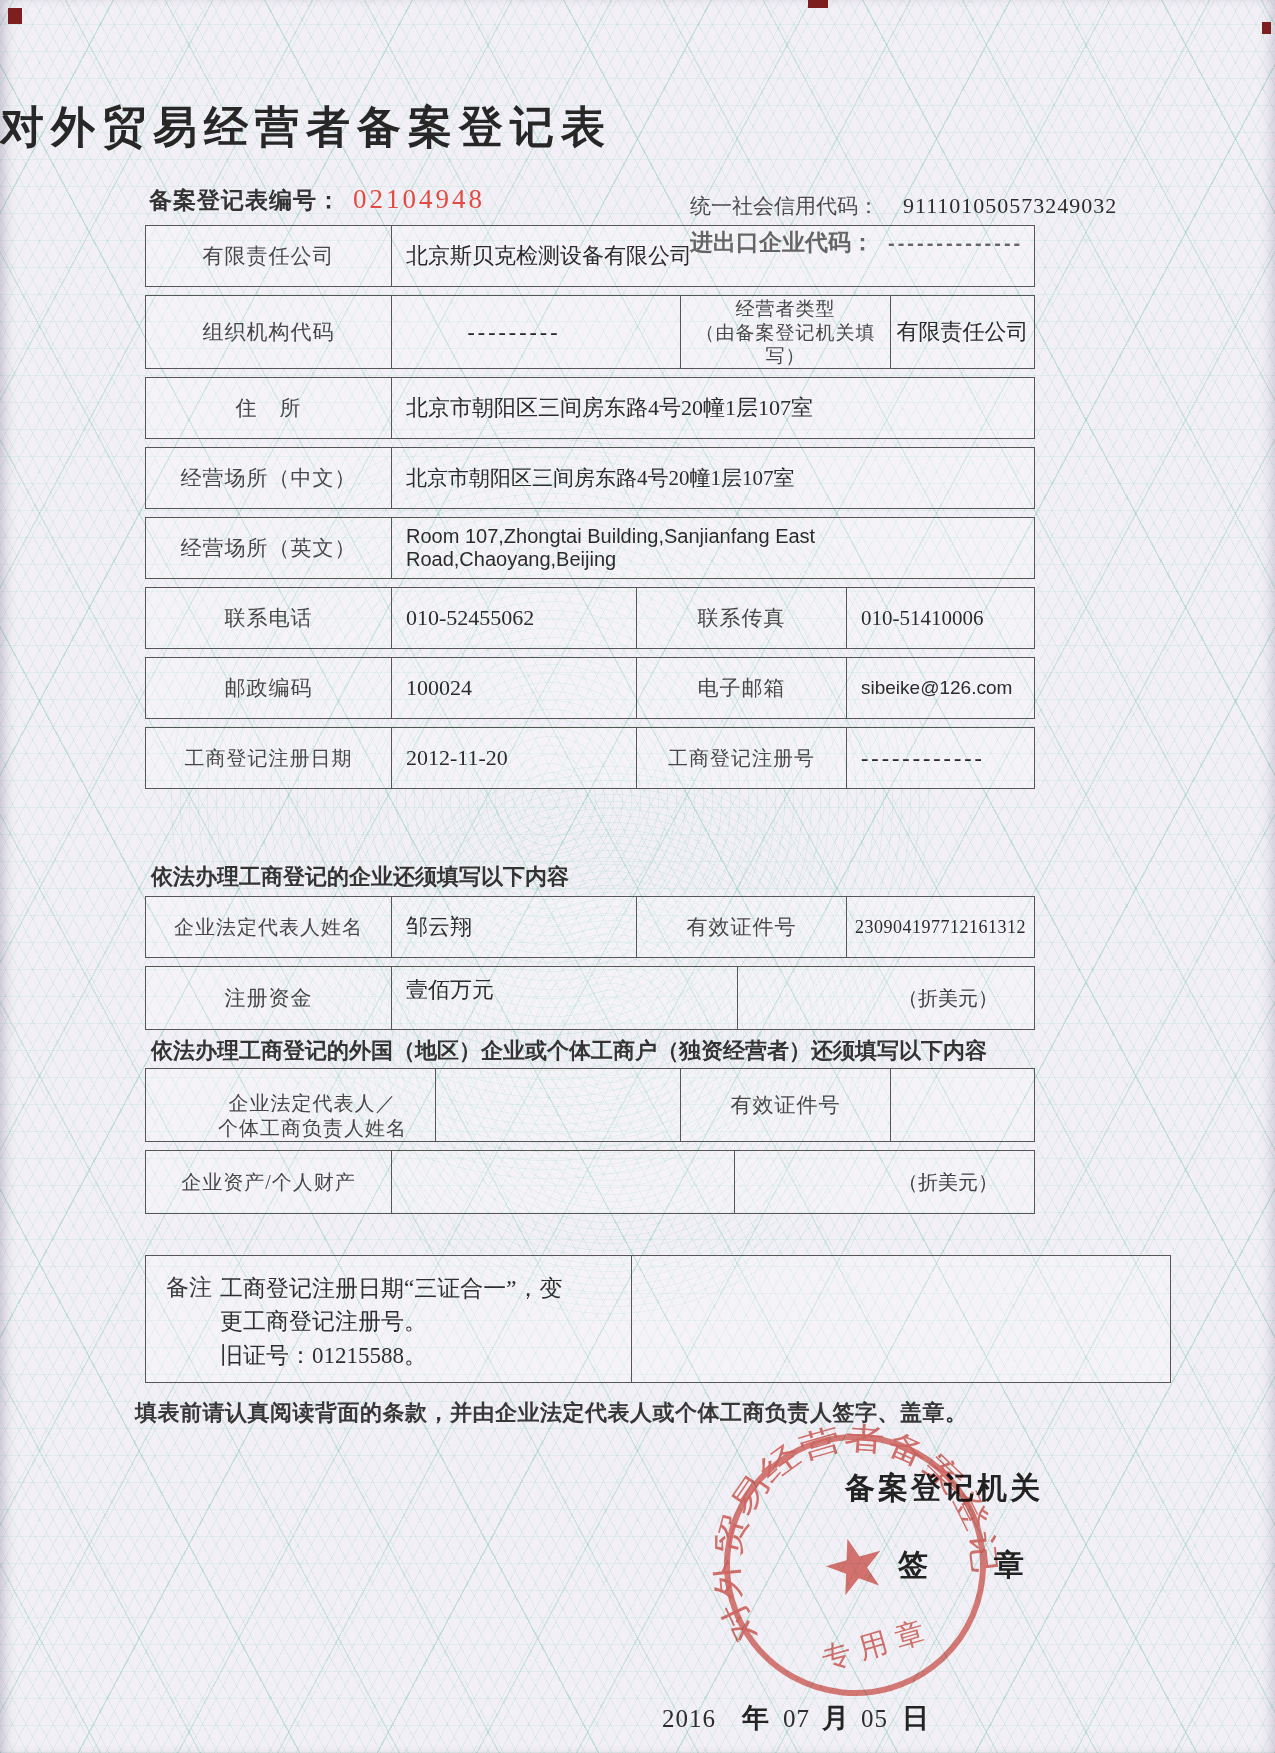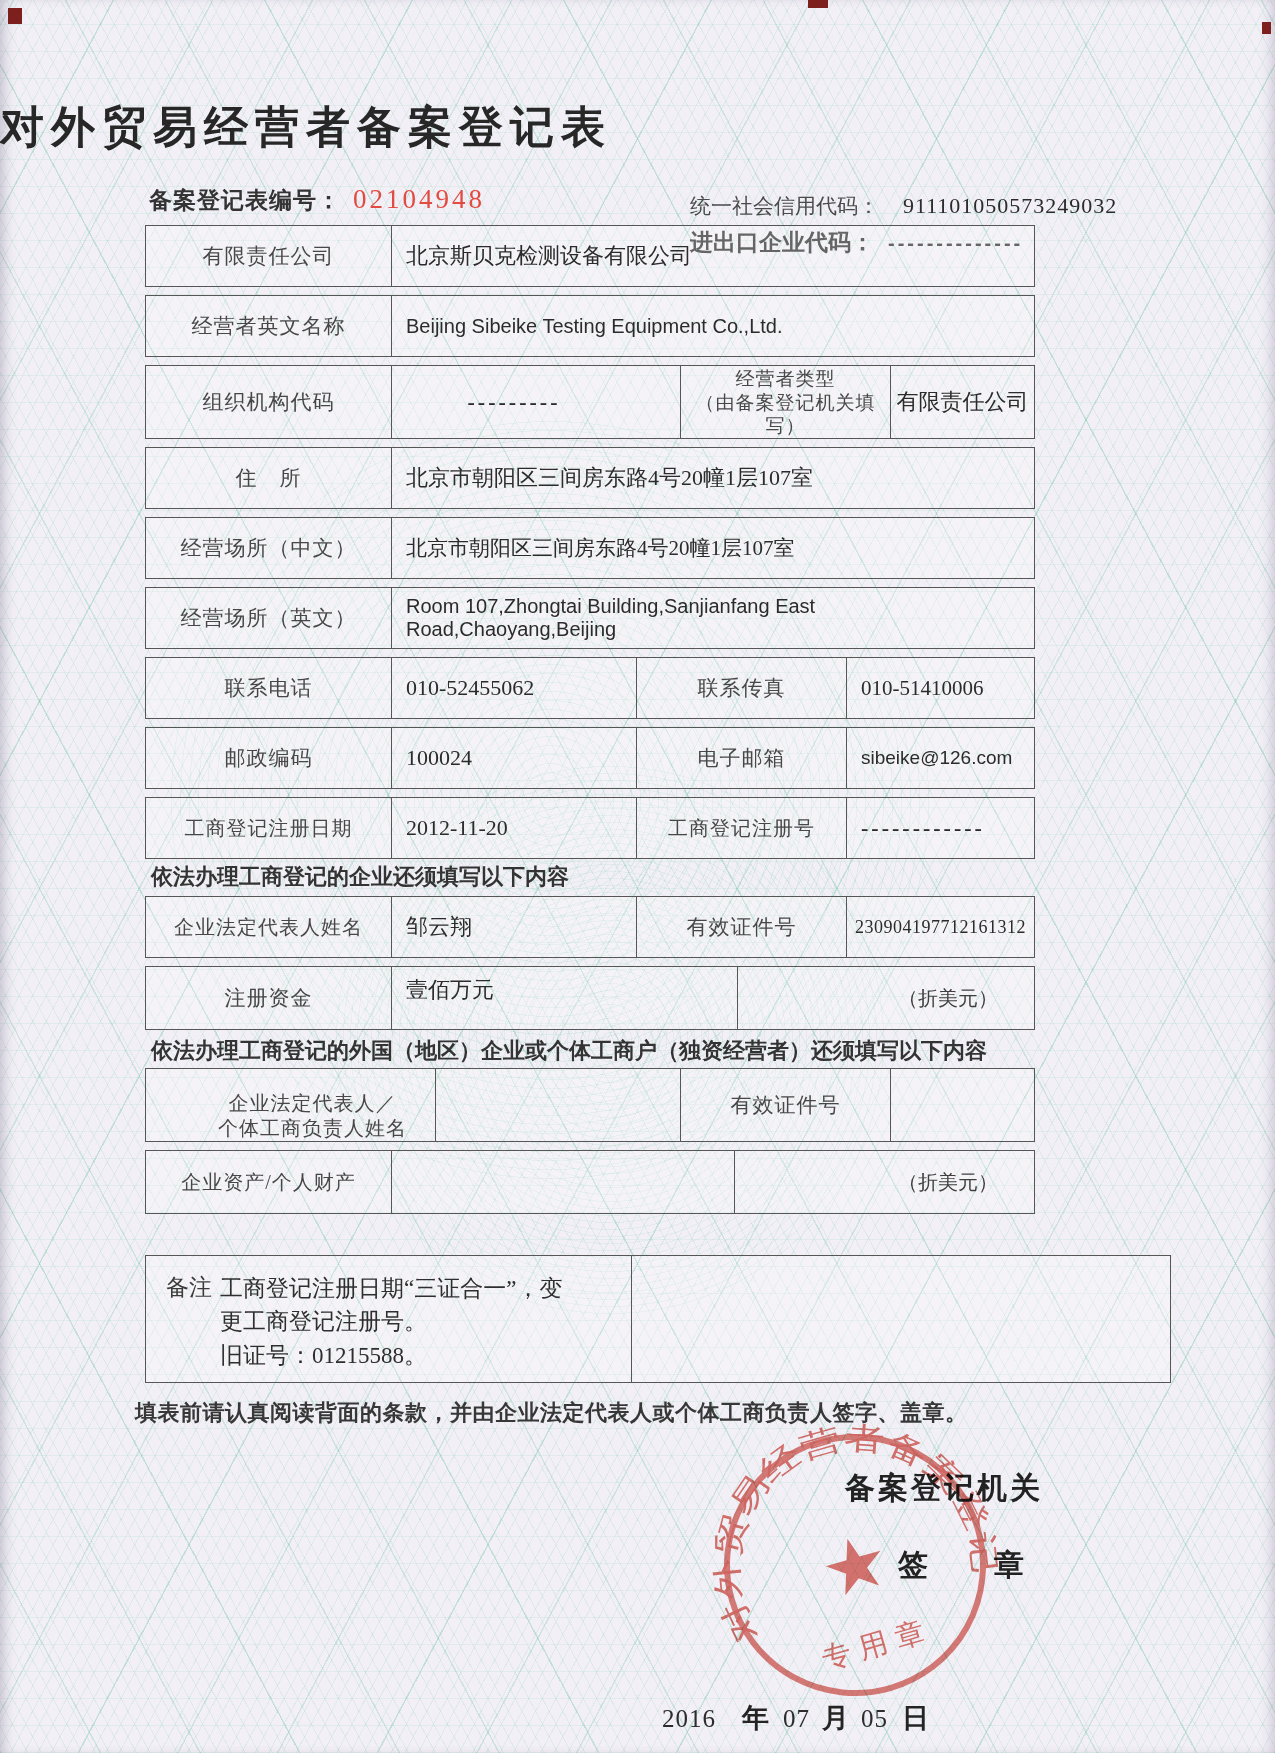--- a/index.html
+++ b/index.html
@@ -99,24 +99,20 @@
 
   <div class="formno">
     <span class="lab">备案登记表编号：</span><span class="num">02104948</span>
   </div>
 
   <div class="tbl" style="top:225px">
     <div class="row h62">
       <div class="cell lab c1">有限责任公司</div>
       <div class="cell val grow">北京斯贝克检测设备有限公司</div>
     </div>
-    <div class="row h62">
-      <div class="cell lab c1">经营者英文名称</div>
-      <div class="cell val en grow">Beijing Sibeike Testing Equipment Co.,Ltd.</div>
-    </div>
     <div class="row h74">
       <div class="cell lab c1">组织机构代码</div>
       <div class="cell val c2 dashes" style="justify-content:center">---------</div>
       <div class="cell lab c3 two-line">
         <span>经营者类型</span>
         <span>（由备案登记机关填写）</span>
       </div>
       <div class="cell val c4" style="justify-content:center;padding:0 4px">有限责任公司</div>
     </div>
     <div class="row h62">

